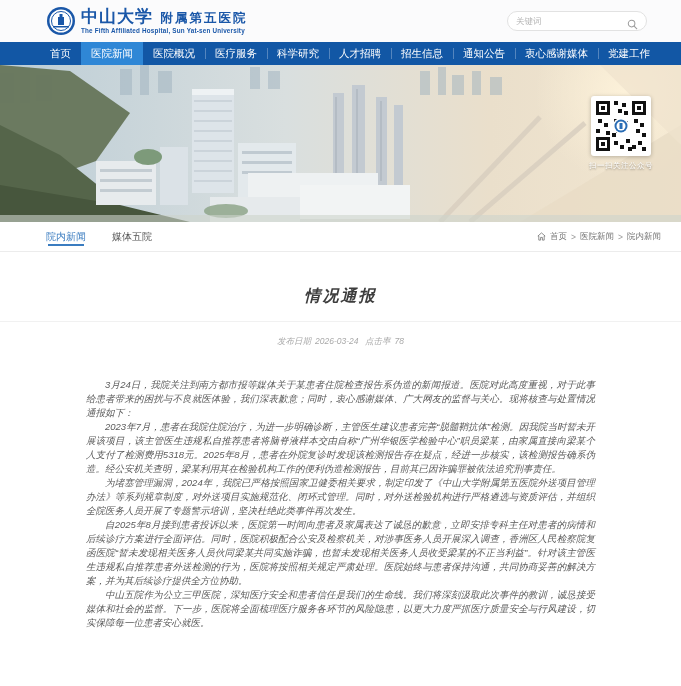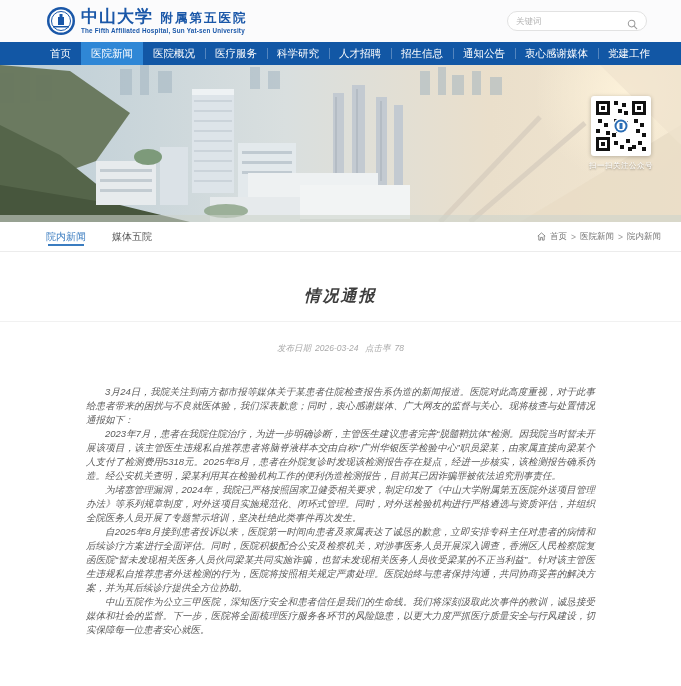--- a/index.html
+++ b/index.html
@@ -43,21 +43,21 @@
   .tab.active { color:#3a7cc0; }
   .tab.active::after { content:""; position:absolute; left:2px; right:2px; bottom:5px; border-bottom:2px solid #3a7cc0; }
   .breadcrumb { display:flex; align-items:center; gap:4px; font-size:8.5px; color:#777; }
   .home-icon { width:9px; height:9px; display:inline-block; }
   .crumb { cursor:pointer; }
   .crumb-sep { color:#999; }
 
   
   .article { padding:0 86px;font-style:italic; }
   .article-title { text-align:center; font-size:16px; font-weight:bold; color:#3d3d3d; margin-top:34px; letter-spacing:2px; }
-  .meta-row { margin:14px -86px 0; border-top:1px solid #f1f1f1; padding-top:21px; text-align:center; font-size:8.5px; color:#a9a9a9; }
+  .meta-row { margin:14px -86px 0; border-top:1px solid #f1f1f1; padding-top:14px; text-align:center; font-size:8.5px; color:#a9a9a9; }
   .meta-row span { margin:0 2px; }
   .body { margin-top:30px; }
   .body p { font-size:9.5px; line-height:14px; color:#5a5a5a; text-align:justify; text-indent:2em; }
 </style>
 </head>
 <body>
 
 <div class="page">
 
   <header class="site-header">

